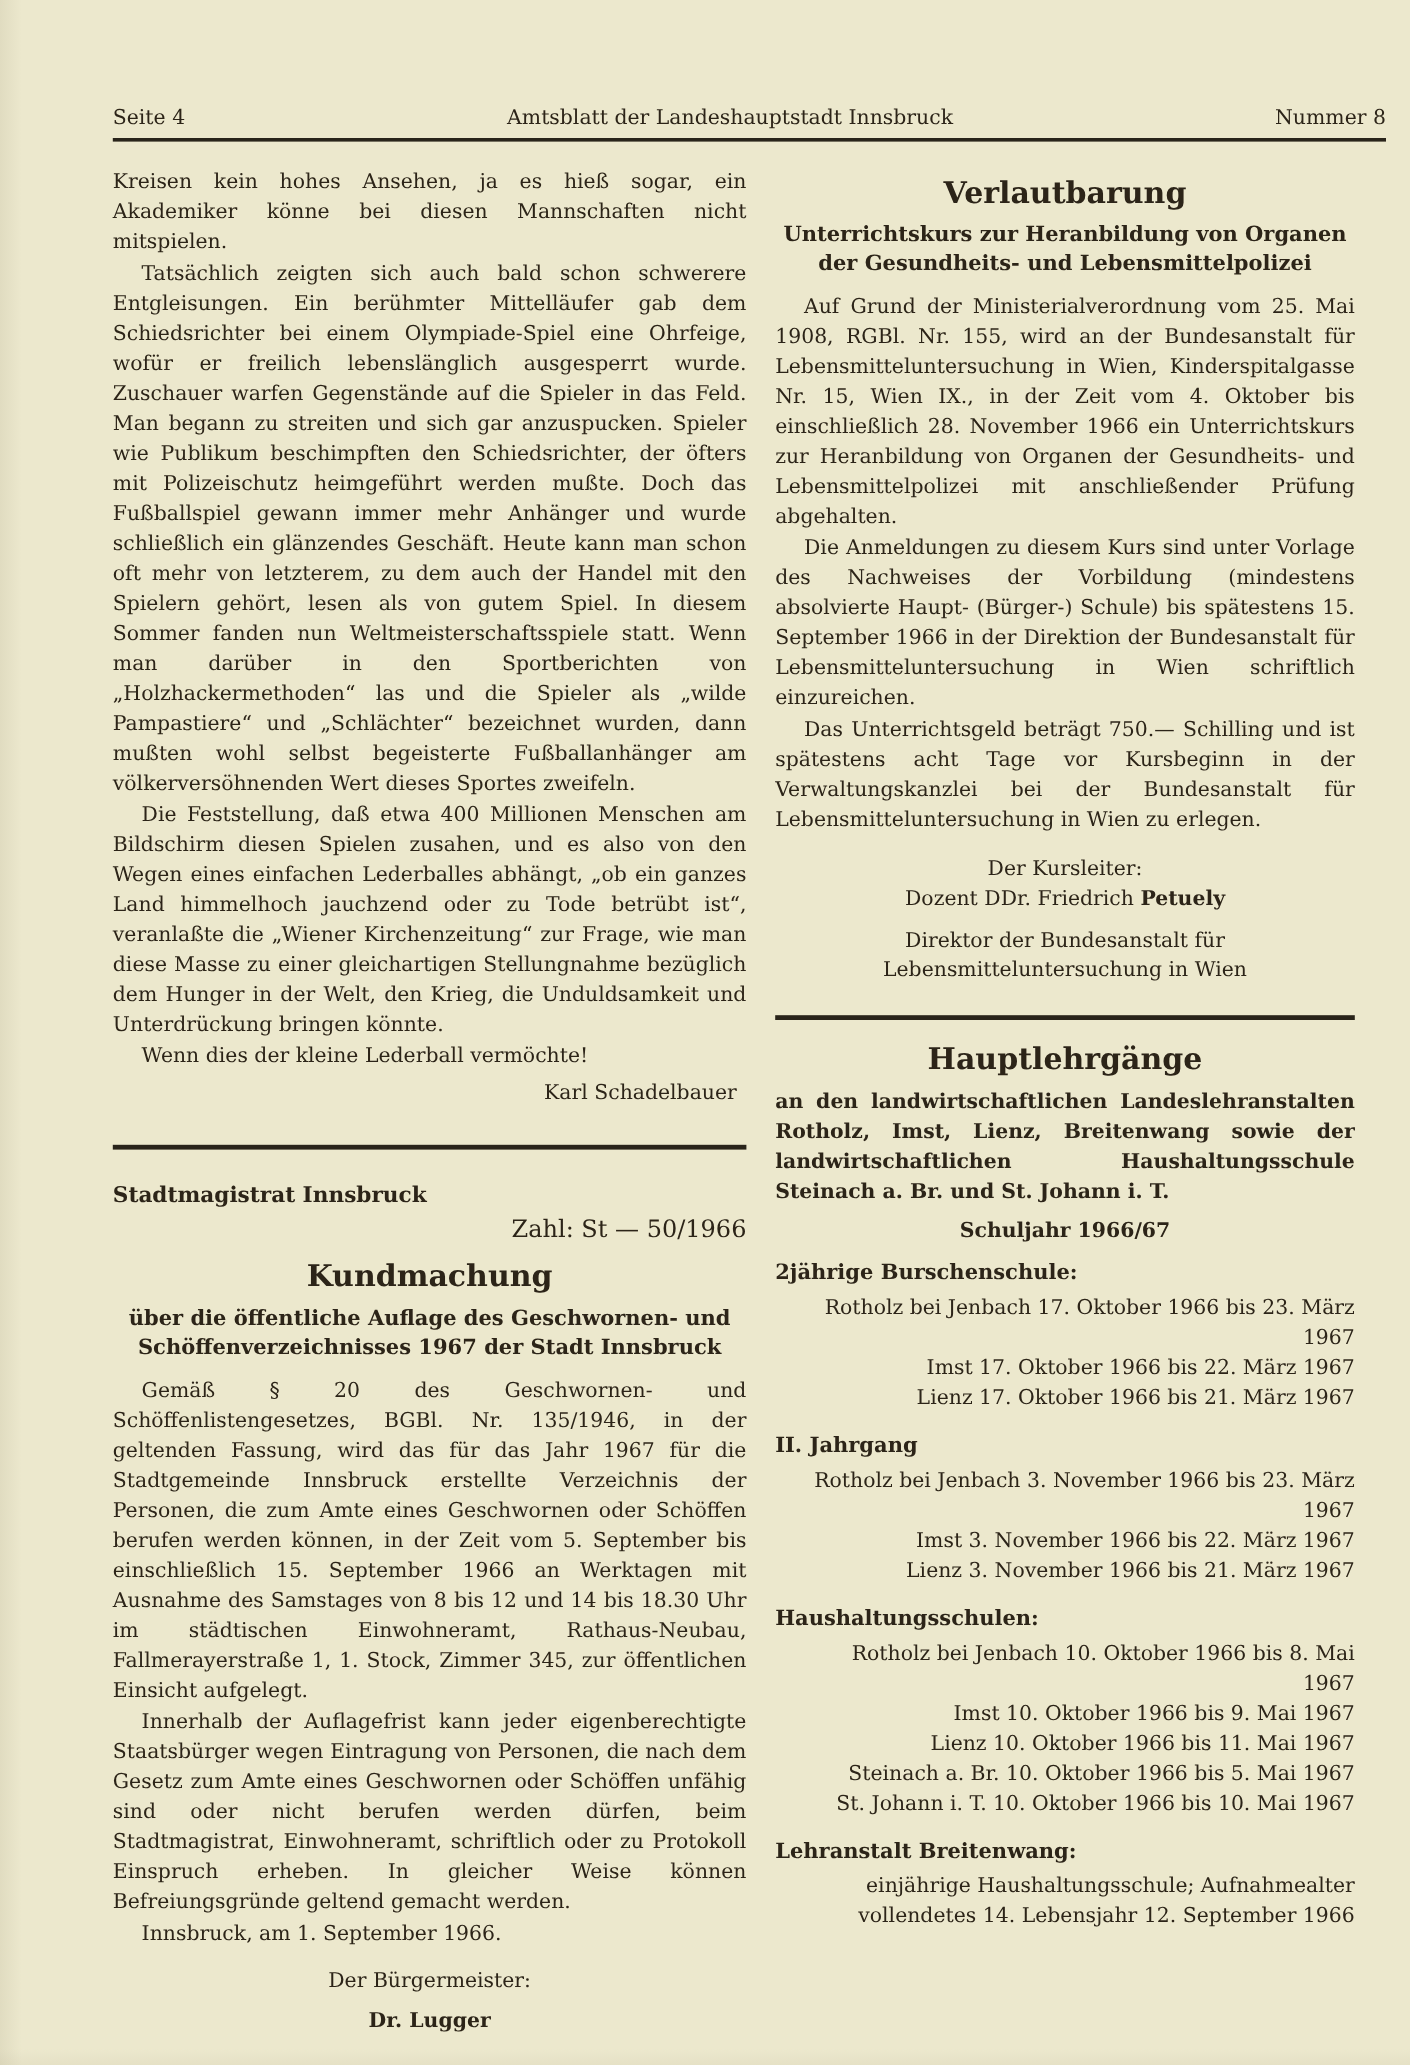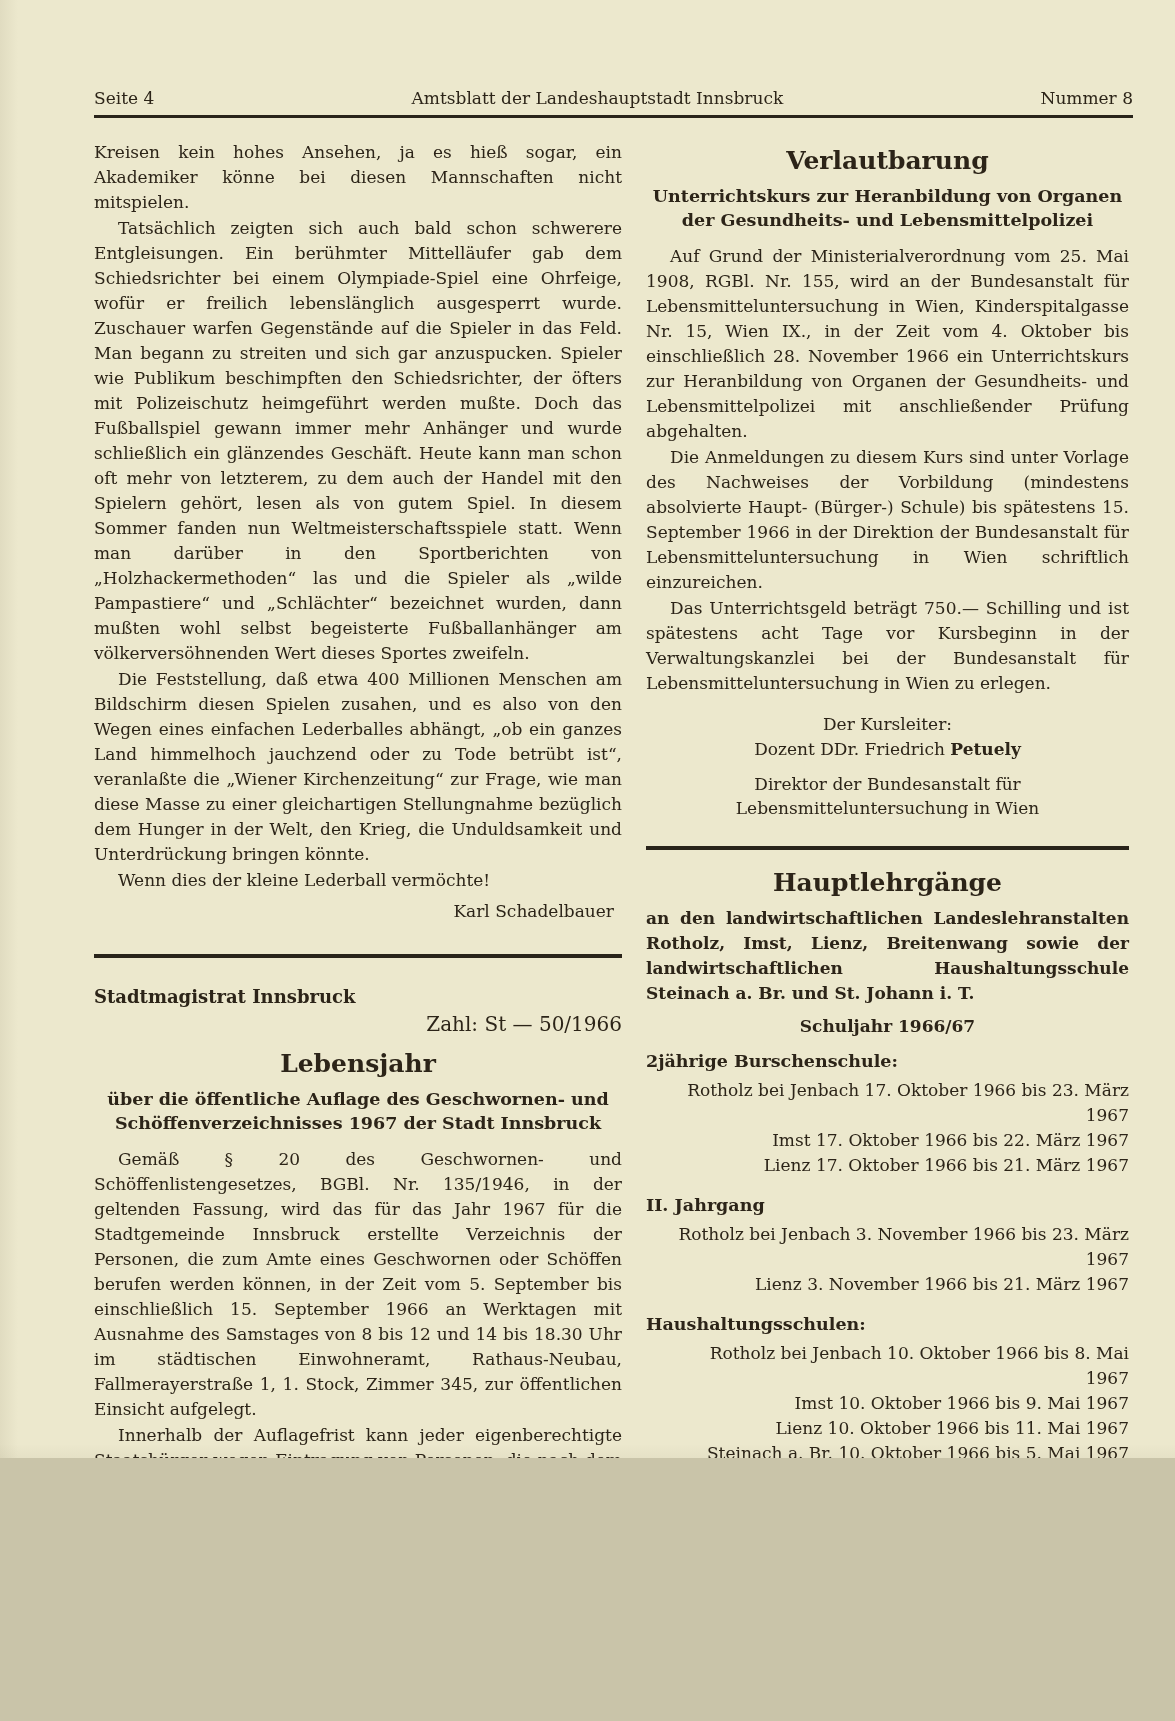--- a/index.html
+++ b/index.html
@@ -4,28 +4,28 @@
 <style>
   :root{
     --paper:#ece8cd;
     --ink:#2c2418;
     --rule:#29241a;
   }
   html,body{margin:0;padding:0;}
   body{background:#c9c4a9;}
   .page{
     position:relative;
-    width:1175px;height:1458px;
+    width:1175px;height:1721px;
     box-sizing:border-box;
     background:var(--paper);
     background-image:linear-gradient(90deg, rgba(120,110,80,.10) 0, rgba(120,110,80,0) 18px),
                      linear-gradient(0deg, rgba(120,110,80,.06) 0, rgba(120,110,80,0) 14px);
     color:var(--ink);
     font-family:"DejaVu Serif", serif;
-    padding:88px 42px 30px 94px;
+    padding:88px 20px 30px 94px;
     overflow:hidden;
   }
   .masthead{display:flex;justify-content:space-between;align-items:baseline;font-size:17px;}
   .header-rule{border:none;border-top:3px solid var(--rule);margin:7px 0 0 0;}
   .cols{display:flex;gap:24px;margin-top:22px;}
   .col-left{width:528px;flex:0 0 auto;}
   .col-right{width:483px;flex:0 0 auto;}
   p{margin:0;font-size:17px;line-height:25px;text-align:justify;hyphens:auto;}
   .ind{text-indent:24px;}
   .center{text-align:center;}
@@ -72,21 +72,21 @@
       <p class="para ind">Tatsächlich zeigten sich auch bald schon schwerere Entgleisungen. Ein berühmter Mittelläufer gab dem Schiedsrichter bei einem Olympiade-Spiel eine Ohrfeige, wofür er freilich lebenslänglich ausgesperrt wurde. Zuschauer warfen Gegenstände auf die Spieler in das Feld. Man begann zu streiten und sich gar anzuspucken. Spieler wie Publikum beschimpften den Schiedsrichter, der öfters mit Polizeischutz heimgeführt werden mußte. Doch das Fußballspiel gewann immer mehr Anhänger und wurde schließlich ein glänzendes Geschäft. Heute kann man schon oft mehr von letzterem, zu dem auch der Handel mit den Spielern gehört, lesen als von gutem Spiel. In diesem Sommer fanden nun Weltmeisterschaftsspiele statt. Wenn man darüber in den Sportberichten von „Holzhackermethoden“ las und die Spieler als „wilde Pampastiere“ und „Schlächter“ bezeichnet wurden, dann mußten wohl selbst begeisterte Fußballanhänger am völkerversöhnenden Wert dieses Sportes zweifeln.</p>
       <p class="para ind">Die Feststellung, daß etwa 400 Millionen Menschen am Bildschirm diesen Spielen zusahen, und es also von den Wegen eines einfachen Lederballes abhängt, „ob ein ganzes Land himmelhoch jauchzend oder zu Tode betrübt ist“, veranlaßte die „Wiener Kirchenzeitung“ zur Frage, wie man diese Masse zu einer gleichartigen Stellungnahme bezüglich dem Hunger in der Welt, den Krieg, die Unduldsamkeit und Unterdrückung bringen könnte.</p>
       <p class="para ind">Wenn dies der kleine Lederball vermöchte!</p>
       <p class="right-al sig">Karl Schadelbauer</p>
 
       <hr class="col-rule rule-l">
 
       <p class="office">Stadtmagistrat Innsbruck</p>
       <p class="ref">Zahl: St — 50/1966</p>
 
-      <h2>Lebensjahr</h2>
+      <h2>Kundmachung</h2>
       <p class="subhead">über die öffentliche Auflage des Geschwornen- und Schöffenverzeichnisses 1967 der Stadt Innsbruck</p>
 
       <p class="para ind">Gemäß § 20 des Geschwornen- und Schöffenlistengesetzes, BGBl. Nr. 135/1946, in der geltenden Fassung, wird das für das Jahr 1967 für die Stadtgemeinde Innsbruck erstellte Verzeichnis der Personen, die zum Amte eines Geschwornen oder Schöffen berufen werden können, in der Zeit vom 5. September bis einschließlich 15. September 1966 an Werktagen mit Ausnahme des Samstages von 8 bis 12 und 14 bis 18.30 Uhr im städtischen Einwohneramt, Rathaus-Neubau, Fallmerayerstraße 1, 1. Stock, Zimmer 345, zur öffentlichen Einsicht aufgelegt.</p>
       <p class="para ind">Innerhalb der Auflagefrist kann jeder eigenberechtigte Staatsbürger wegen Eintragung von Personen, die nach dem Gesetz zum Amte eines Geschwornen oder Schöffen unfähig sind oder nicht berufen werden dürfen, beim Stadtmagistrat, Einwohneramt, schriftlich oder zu Protokoll Einspruch erheben. In gleicher Weise können Befreiungsgründe geltend gemacht werden.</p>
 
       <p class="dateline ind">Innsbruck, am 1. September 1966.</p>
       <p class="center mayor-role">Der Bürgermeister:</p>
       <p class="center mayor-name">Dr. Lugger</p>
     </div>
 
@@ -112,20 +112,21 @@
 
       <div class="items">
         <p>Rotholz bei Jenbach 17. Oktober 1966 bis 23. März 1967</p>
         <p>Imst 17. Oktober 1966 bis 22. März 1967</p>
         <p>Lienz 17. Oktober 1966 bis 21. März 1967</p>
       </div>
 
       <p class="sect">II. Jahrgang</p>
       <div class="items">
         <p>Rotholz bei Jenbach 3. November 1966 bis 23. März 1967</p>
+        <p>Imst 3. November 1966 bis 22. März 1967</p>
         <p>Lienz 3. November 1966 bis 21. März 1967</p>
       </div>
 
       <p class="sect">Haushaltungsschulen:</p>
       <div class="items">
         <p>Rotholz bei Jenbach 10. Oktober 1966 bis 8. Mai 1967</p>
         <p>Imst 10. Oktober 1966 bis 9. Mai 1967</p>
         <p>Lienz 10. Oktober 1966 bis 11. Mai 1967</p>
         <p>Steinach a. Br. 10. Oktober 1966 bis 5. Mai 1967</p>
         <p>St. Johann i. T. 10. Oktober 1966 bis 10. Mai 1967</p>

